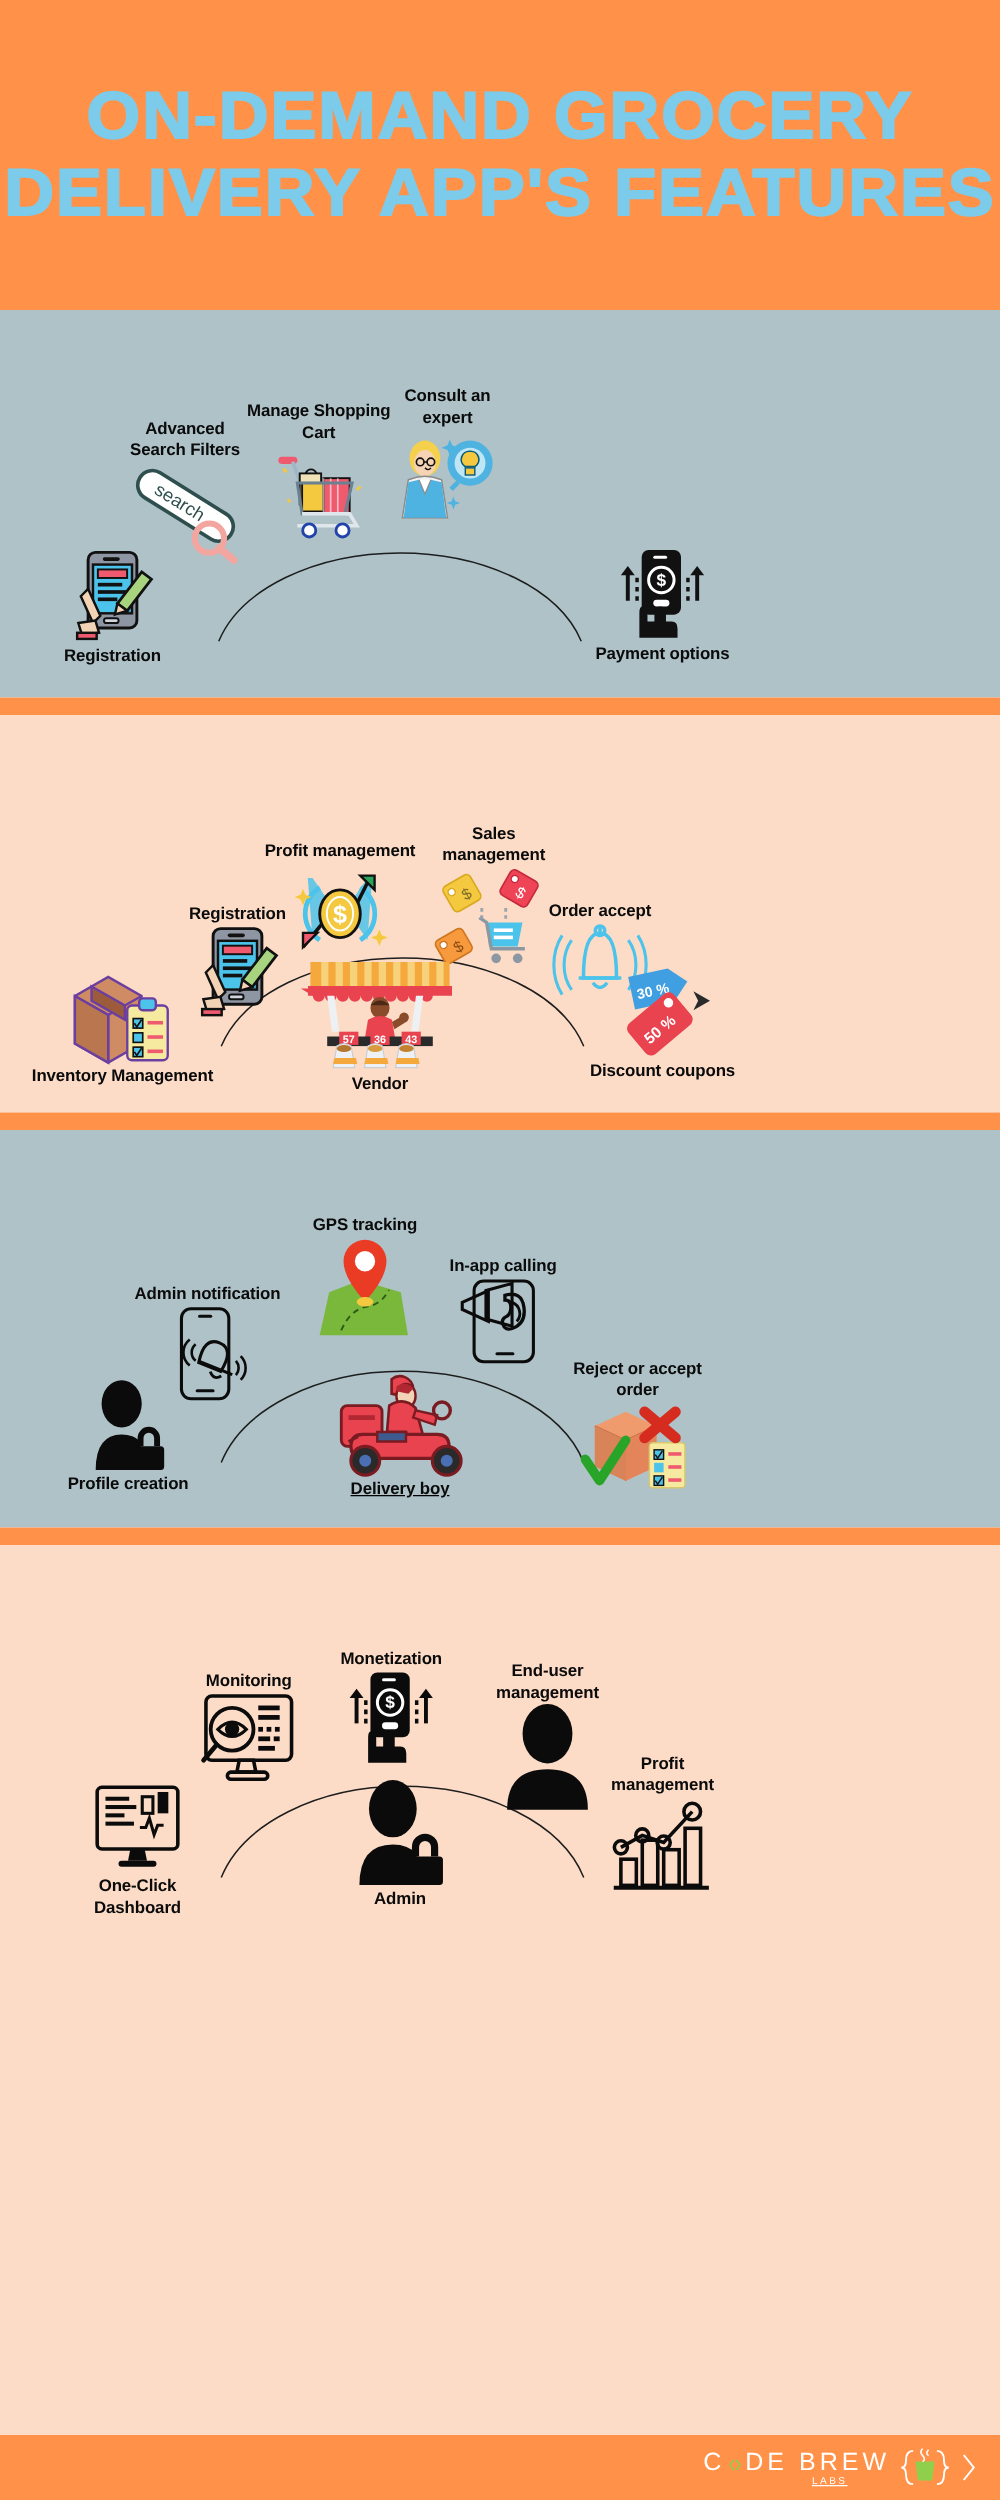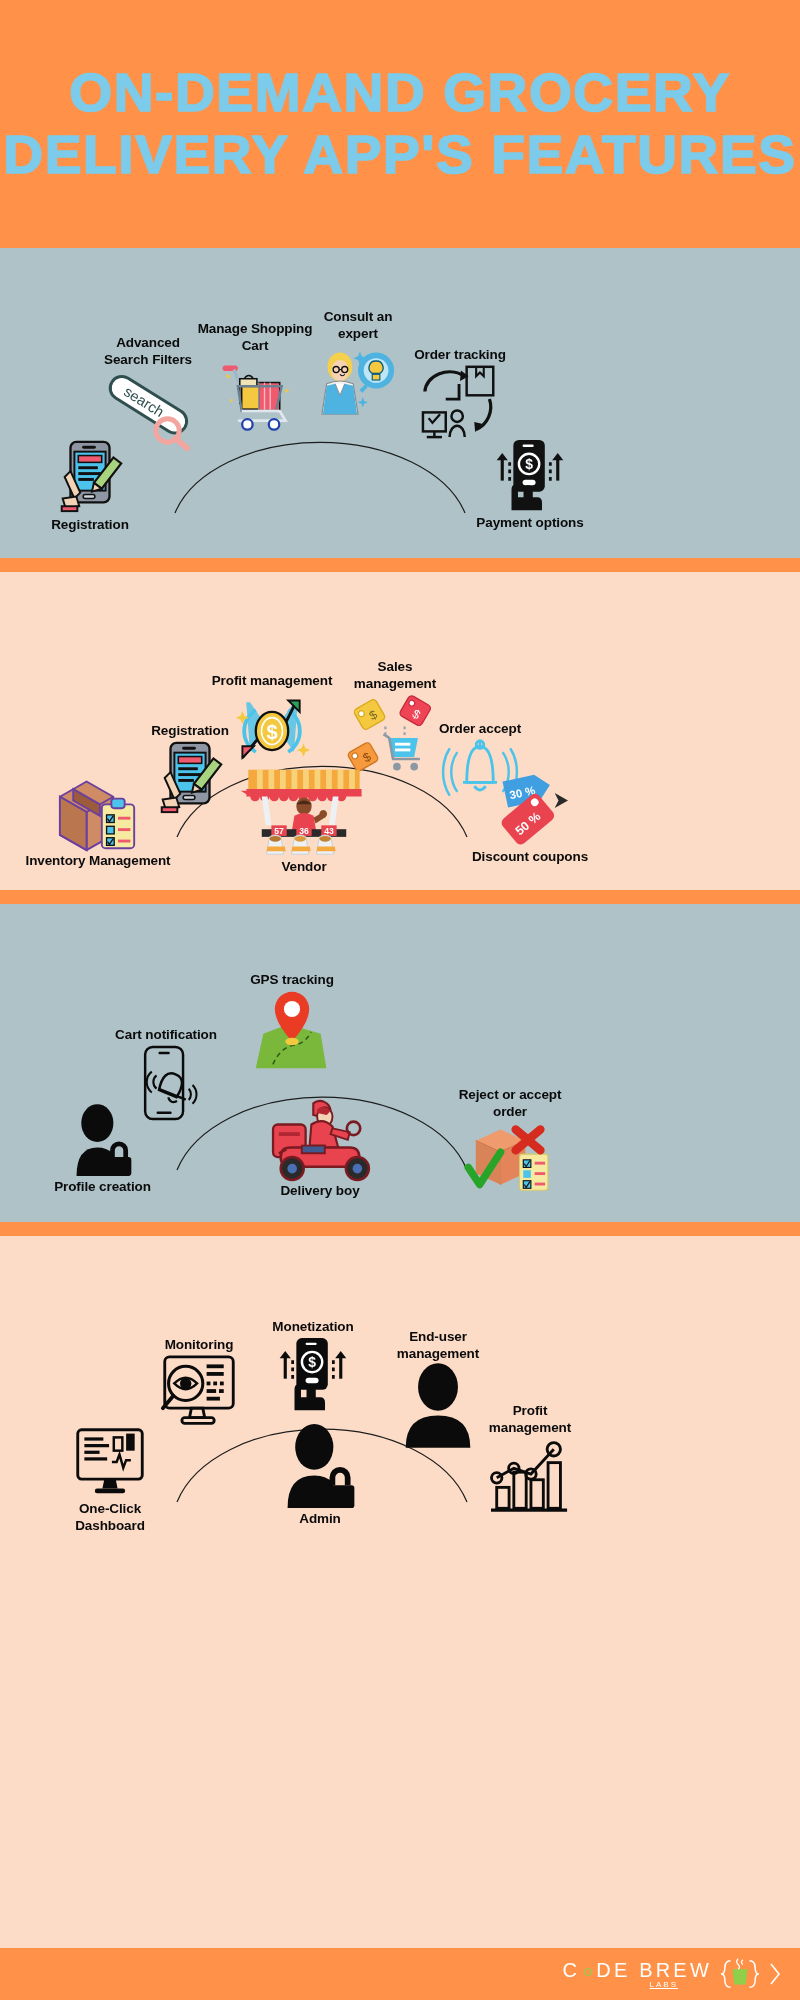--- a/index.html
+++ b/index.html
@@ -164,40 +164,20 @@
           <path d="M46,30 l0,30 M52,30 l0,30 M58,30 l0,30" stroke="#fff" stroke-width="1.4" opacity=".6"></path>
           <path d="M24,34 l46,0 l-6,26 l-36,0 Z" fill="none" stroke="#6b8090" stroke-width="2.6"></path>
           <path d="M28,60 l40,0 l6,10 l-50,0" fill="none" stroke="#dfe7ec" stroke-width="3"></path>
           <circle cx="34" cy="74" r="5.5" fill="#fff" stroke="#2244aa" stroke-width="2.4"></circle>
           <circle cx="62" cy="74" r="5.5" fill="#fff" stroke="#2244aa" stroke-width="2.4"></circle>
           <path d="M12,22 l3,3 M74,40 l3,-3 M16,48 l2,2" stroke="#f5c93f" stroke-width="2.4"></path>
         </svg>
       </div>
     </div>
 
-    <div class="node" style="left:395px; top:98px; width:130px;">
-      <div class="lbl">Order tracking</div>
-      <div class="ico">
-        <svg width="86" height="76" viewBox="0 0 90 80">
-          <rect x="52" y="4" width="28" height="30" fill="none" stroke="#111" stroke-width="2.6"></rect>
-          <path d="M62,4 l0,10 l4,-4 l4,4 l0,-10" fill="none" stroke="#111" stroke-width="2.2"></path>
-          <rect x="6" y="52" width="24" height="20" fill="none" stroke="#111" stroke-width="2.6"></rect>
-          <path d="M12,58 l4,5 l8,-9" fill="none" stroke="#111" stroke-width="2.4"></path>
-          <line x1="18" y1="72" x2="18" y2="78" stroke="#111" stroke-width="2.6"></line>
-          <line x1="10" y1="78" x2="26" y2="78" stroke="#111" stroke-width="2.6"></line>
-          <circle cx="42" cy="56" r="6" fill="none" stroke="#111" stroke-width="2.6"></circle>
-          <path d="M34,78 a8,12 0 0 1 16,0" fill="none" stroke="#111" stroke-width="2.6"></path>
-          <path d="M8,30 a26,22 0 0 1 42,-16" fill="none" stroke="#111" stroke-width="3.4"></path>
-          <path d="M46,8 l8,6 l-9,5 Z" fill="#111"></path>
-          <path d="M44,22 l0,16 l-14,0" fill="none" stroke="#111" stroke-width="3"></path>
-          <path d="M76,38 a26,26 0 0 1 -14,32" fill="none" stroke="#111" stroke-width="3.4"></path>
-          <path d="M68,64 l-7,9 l-1,-11 Z" fill="#111"></path>
-        </svg>
-      </div>
-    </div>
 
     <div class="node" style="left:450px; top:190px; width:160px;">
       <div class="ico">
         <svg width="74" height="76" viewBox="0 0 80 82">
           <rect x="22" y="2" width="34" height="56" rx="6" fill="#111"></rect>
           <rect x="32" y="7" width="12" height="2.6" rx="1.3" fill="#fff"></rect>
           <circle cx="39" cy="28" r="11" fill="none" stroke="#fff" stroke-width="2.6"></circle>
           <text x="39" y="33" font-family="Liberation Sans, sans-serif" font-size="15" fill="#fff" text-anchor="middle" font-weight="bold">$</text>
           <rect x="32" y="45" width="14" height="6" rx="3" fill="#fff"></rect>
           <path d="M20,78 l0,-22 q0,-8 7,-4 l0,12 l6,0 l0,-8 q0,-5 5,-5 q5,0 5,5 l0,8 l5,0 q5,0 5,6 l0,8 Z" fill="#111"></path>
@@ -401,21 +381,21 @@
           <ellipse cx="30" cy="20" rx="17" ry="20" fill="#0b0b0b"></ellipse>
           <path d="M8,76 q0,-30 22,-30 q10,0 16,6 l0,24 Z" fill="#0b0b0b"></path>
           <rect x="40" y="56" width="26" height="20" rx="3" fill="#0b0b0b"></rect>
           <path d="M46,56 l0,-7 a7,7 0 0 1 14,0 l0,7" fill="none" stroke="#0b0b0b" stroke-width="5"></path>
         </svg>
       </div>
       <div class="lbl">Profile creation</div>
     </div>
 
     <div class="node" style="left:100px; top:122px; width:132px;">
-      <div class="lbl">Cart notification</div>
+      <div class="lbl">Admin notification</div>
       <div class="ico">
         <svg width="72" height="80" viewBox="0 0 76 84">
           <rect x="16" y="4" width="40" height="76" rx="8" fill="none" stroke="#0b0b0b" stroke-width="2.6"></rect>
           <rect x="30" y="9" width="12" height="2.6" rx="1.3" fill="#0b0b0b"></rect>
           <rect x="28" y="72" width="16" height="2.6" rx="1.3" fill="#0b0b0b"></rect>
           <path d="M34,54 q-4,-22 10,-22 q14,0 10,22 Z" fill="none" stroke="#0b0b0b" stroke-width="2.6" transform="rotate(22 44 43)"></path>
           <path d="M30,54 l30,0" stroke="#0b0b0b" stroke-width="2.6" transform="rotate(22 45 54)"></path>
           <path d="M40,59 q5,6 10,0" fill="none" stroke="#0b0b0b" stroke-width="2.4" transform="rotate(22 45 59)"></path>
           <path d="M28,34 a9,9 0 0 0 0,14" fill="none" stroke="#0b0b0b" stroke-width="2.2"></path>
           <path d="M23,30 a14,14 0 0 0 0,22" fill="none" stroke="#0b0b0b" stroke-width="2.2"></path>
@@ -431,20 +411,33 @@
         <svg width="104" height="84" viewBox="0 0 108 88">
           <path d="M24,48 l26,-10 l34,10 l6,36 l-74,0 Z" fill="#7ab83c"></path>
           <path d="M34,80 q8,-18 22,-20 q12,-2 18,-14" fill="none" stroke="#2f5a14" stroke-width="1.6" stroke-dasharray="5,4"></path>
           <path d="M54,4 a18,18 0 0 1 18,18 q0,14 -18,34 q-18,-20 -18,-34 a18,18 0 0 1 18,-18 Z" fill="#ea3b24"></path>
           <circle cx="54" cy="22" r="8.5" fill="#ffffff"></circle>
           <ellipse cx="54" cy="56" rx="7" ry="4" fill="#f5c93f"></ellipse>
         </svg>
       </div>
     </div>
 
+    <div class="node" style="left:340px; top:100px; width:125px;">
+      <div class="lbl">In-app calling</div>
+      <div class="ico">
+        <svg width="74" height="76" viewBox="0 0 78 80">
+          <rect x="14" y="4" width="50" height="68" rx="8" fill="none" stroke="#0b0b0b" stroke-width="2.6"></rect>
+          <rect x="32" y="64" width="16" height="2.6" rx="1.3" fill="#0b0b0b"></rect>
+          <path d="M4,22 l22,-10 l0,26 l-22,-10 Z" fill="none" stroke="#0b0b0b" stroke-width="2.6"></path>
+          <path d="M24,12 l22,-6 l0,36 l-22,-6 Z" fill="none" stroke="#0b0b0b" stroke-width="2.6"></path>
+          <path d="M40,16 q14,-4 16,10 q2,14 -10,18 q-6,2 -8,-4 q-1,-4 3,-6 q4,-2 4,-8 q0,-6 -5,-6 Z" fill="none" stroke="#0b0b0b" stroke-width="2.8"></path>
+          <path d="M46,22 a10,10 0 0 1 4,16" fill="none" stroke="#0b0b0b" stroke-width="2.4"></path>
+        </svg>
+      </div>
+    </div>
 
     <div class="node" style="left:430px; top:182px; width:160px;">
       <div class="lbl">Reject or accept
 order</div>
       <div class="ico">
         <svg width="92" height="74" viewBox="0 0 96 78">
           <path d="M12,22 l26,-12 l26,12 l0,34 l-26,12 l-26,-12 Z" fill="#ef9b6e"></path>
           <path d="M12,22 l26,12 l26,-12" fill="none" stroke="#c9714a" stroke-width="1.6"></path>
           <path d="M38,34 l0,34" fill="none" stroke="#c9714a" stroke-width="1.6"></path>
           <path d="M12,22 l26,12 l0,34 l-26,-12 Z" fill="#d98458"></path>
@@ -457,21 +450,21 @@
           <rect x="74" y="55" width="11" height="3" fill="#ef5a6f"></rect>
           <rect x="62" y="64" width="8" height="8" fill="#4cc3ea" stroke="#111" stroke-width="1.2"></rect>
           <path d="M63,68 l2,3 l4,-6" stroke="#111" stroke-width="1.2" fill="none"></path>
           <rect x="74" y="66" width="11" height="3" fill="#ef5a6f"></rect>
           <path d="M54,10 l26,22 M80,10 l-26,22" stroke="#d62b1f" stroke-width="9" stroke-linecap="round"></path>
           <path d="M4,50 l12,18 l22,-34" fill="none" stroke="#28a428" stroke-width="8" stroke-linecap="round" stroke-linejoin="round"></path>
         </svg>
       </div>
     </div>
 
-    <div class="node" style="left:230px; top:186px; width:180px;">
+    <div class="node" style="left:230px; top:186px; width:180px;text-decoration:underline;">
       <div class="ico">
         <svg width="126" height="92" viewBox="0 0 130 96">
           <rect x="16" y="36" width="34" height="34" rx="5" fill="#e8434f" stroke="#7a1b22" stroke-width="2.4"></rect>
           <rect x="22" y="44" width="22" height="4" fill="#b12732"></rect>
           <path d="M58,14 a11,11 0 0 1 18,8 l-2,8 l-16,-4 Z" fill="#e8434f" stroke="#7a1b22" stroke-width="2.2"></path>
           <ellipse cx="70" cy="28" rx="8" ry="10" fill="#f3d3b5" stroke="#7a1b22" stroke-width="2"></ellipse>
           <path d="M62,20 a10,11 0 0 1 14,2 l-4,4 l-10,-2 Z" fill="#b12732"></path>
           <path d="M56,36 q12,-8 22,2 l6,22 l-30,0 Z" fill="#e8434f" stroke="#7a1b22" stroke-width="2.2"></path>
           <path d="M78,40 l18,4 l-2,8 l-18,-6 Z" fill="#e8434f" stroke="#7a1b22" stroke-width="2"></path>
           <circle cx="100" cy="40" r="7" fill="none" stroke="#7a1b22" stroke-width="2.8"></circle>

